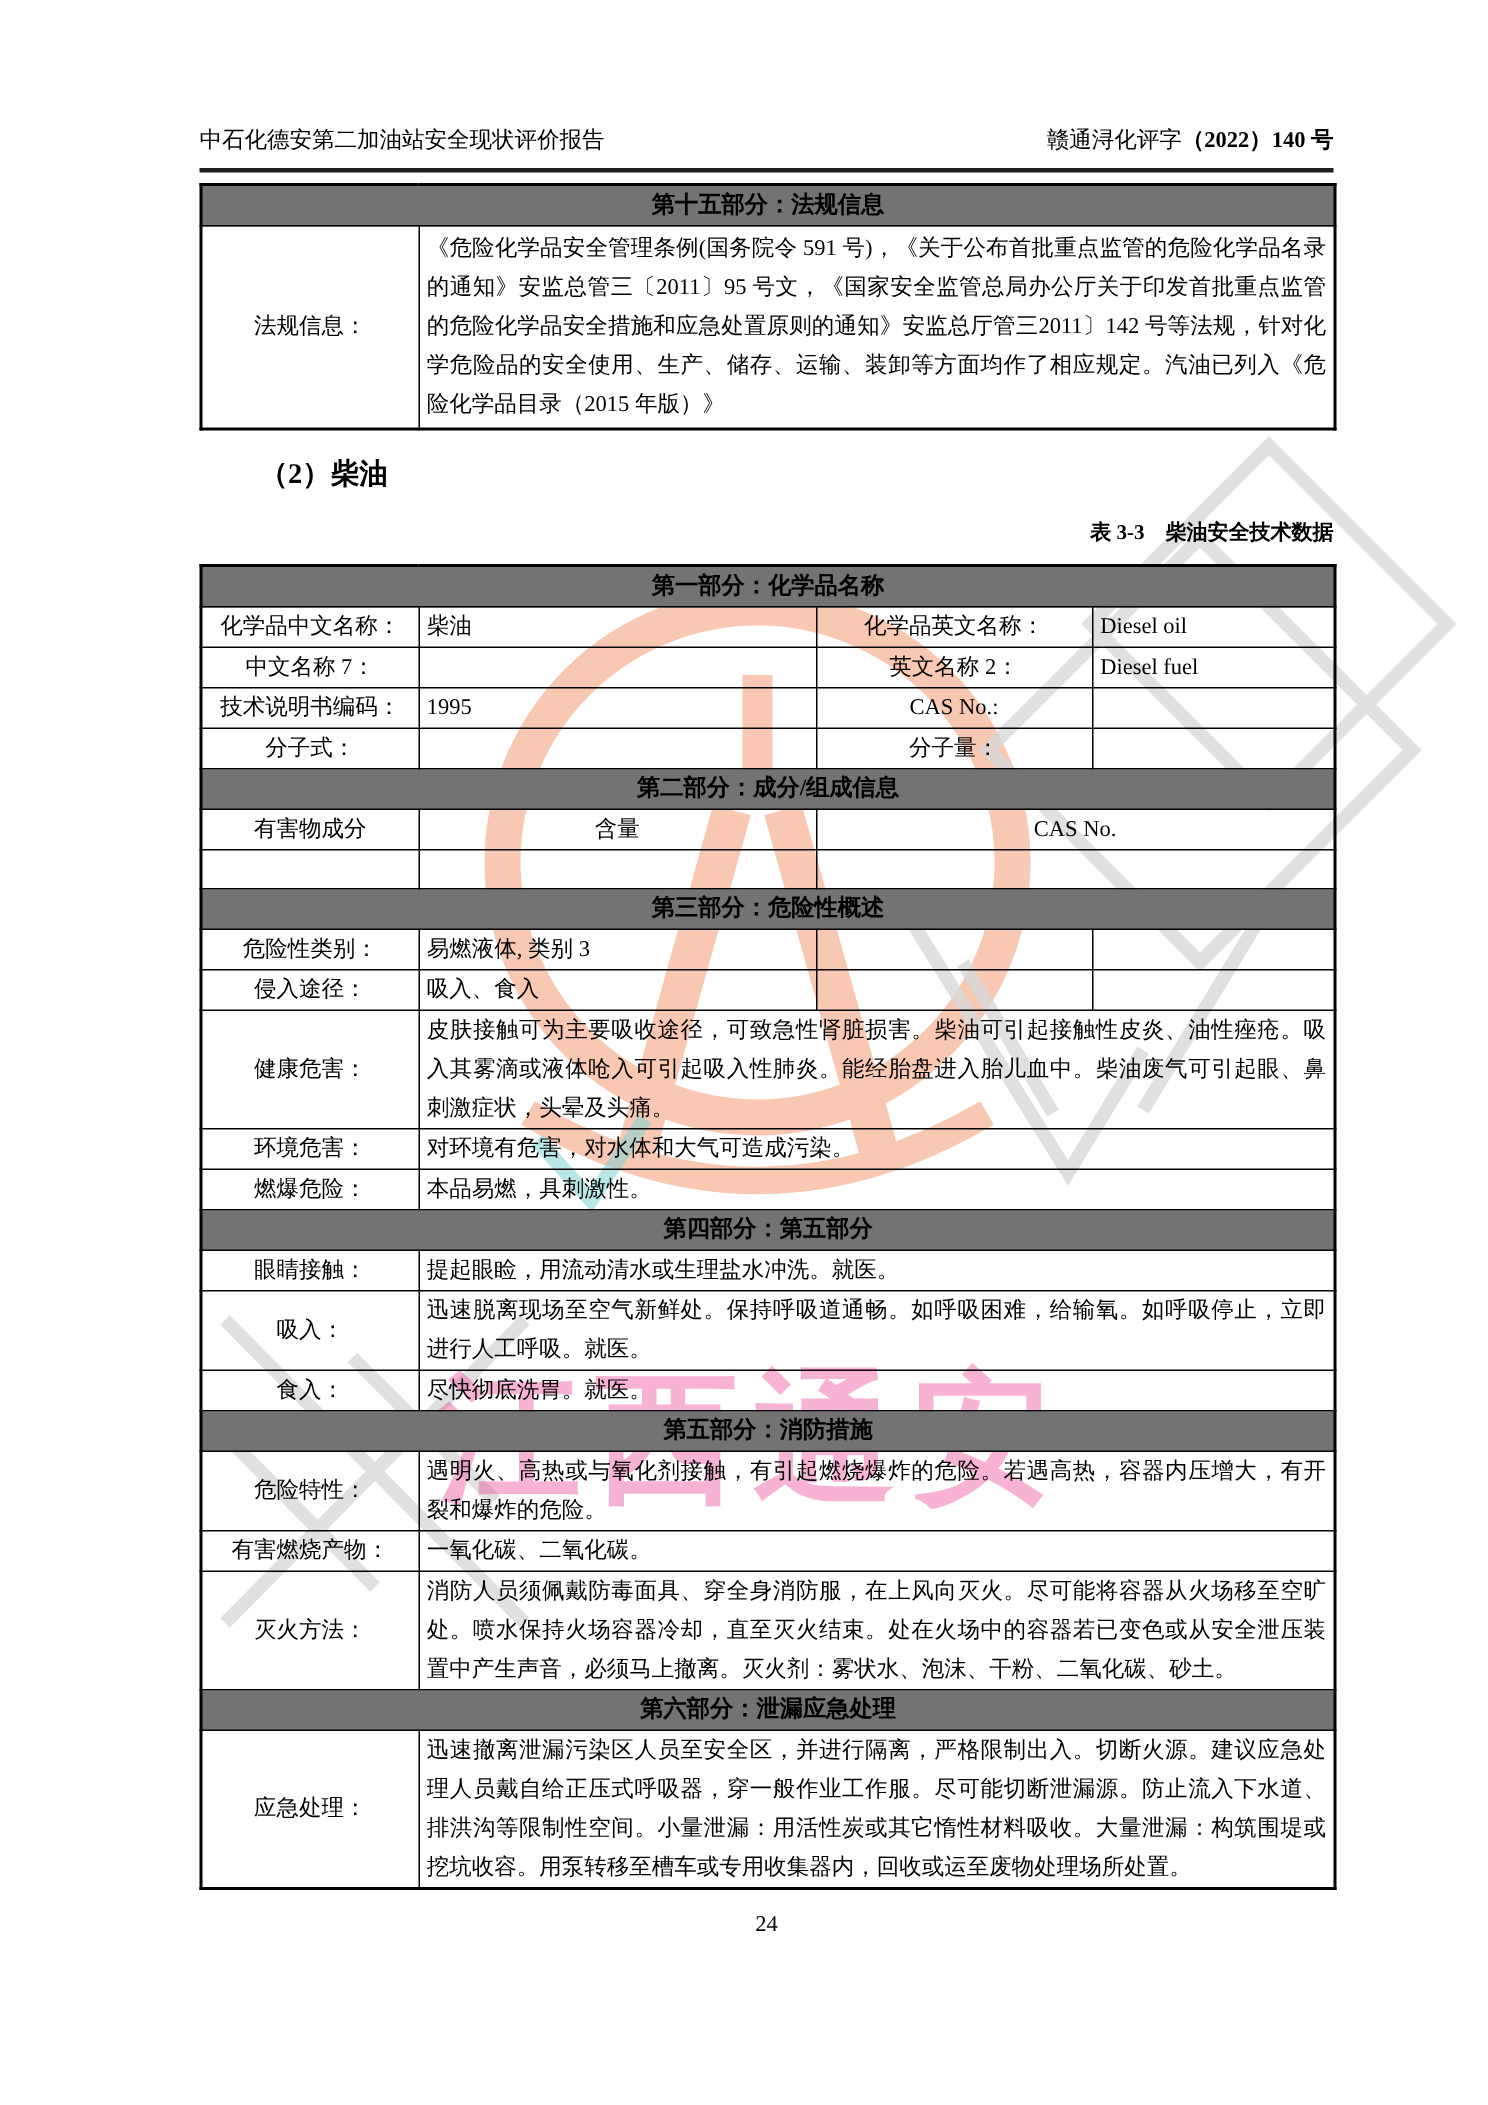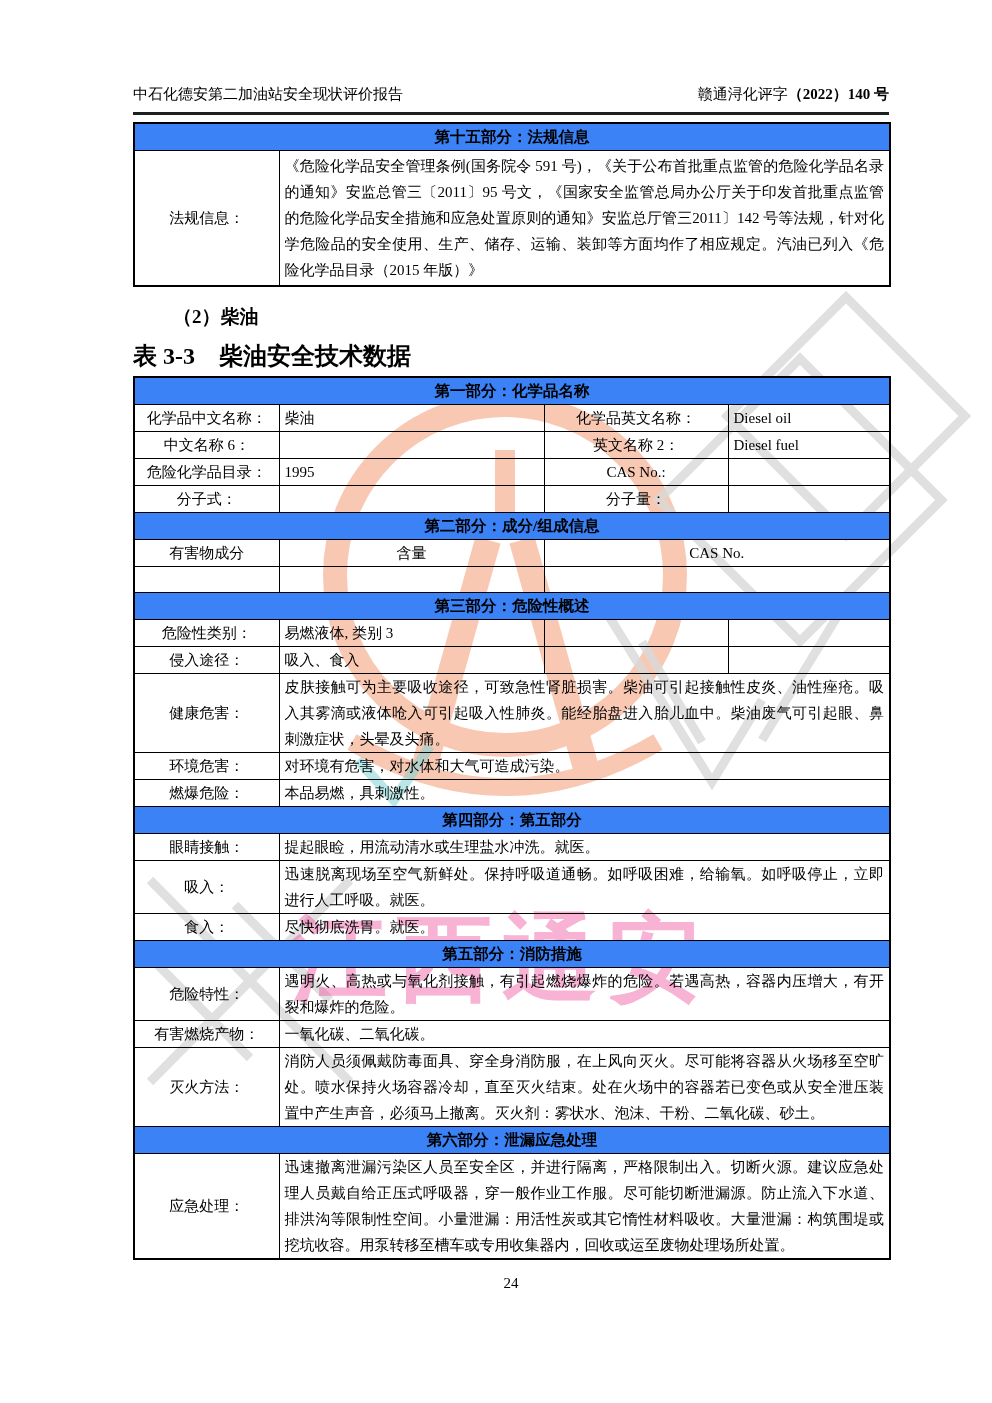--- a/index.html
+++ b/index.html
@@ -30,38 +30,38 @@
     width: 756px; border-collapse: collapse; table-layout: fixed;
     border: 2px solid #000;
   }
   table.doc-table td {
     border: 1px solid #000;
     font-size: 15px; line-height: 26px; height: 26px;
     padding: 0 5px; vertical-align: middle;
     word-break: break-all;
   }
   tr.sec td {
-    background: #3b82f6; font-weight: 700; text-align: center;
+    background: #737373; font-weight: 700; text-align: center;
     font-size: 15.5px;
   }
   td.lbl { text-align: center; padding-right: 6px; }
   td.val { text-align: justify; }
   td.ctr { text-align: center; }
 
   .reg-table { margin-top: 7px; }
   .reg-table td.val { padding-top: 2px; padding-bottom: 2px; }
 
   .heading {
     margin-top: 17px; padding-left: 40px;
     font-size: 19px; font-weight: 700; line-height: 26px;
   }
   .tbl-title {
     margin-top: 13px; margin-bottom: 7px;
-    width: 756px; text-align: left;
-    font-size: 24px; font-weight: 700; line-height: 26px;
+    width: 756px; text-align: right;
+    font-size: 14px; font-weight: 700; line-height: 26px;
   }
   .page-num {
     margin-top: 15px; width: 756px; text-align: center;
     font-size: 15px;
   }
 </style>
 </head>
 <body>
 
 <div class="wm-layer">
@@ -125,27 +125,27 @@
         <tr class="sec">
           <td colspan="4">第一部分：化学品名称</td>
         </tr>
     <tr>
       <td class="lbl">化学品中文名称：</td>
       <td class="val">柴油</td>
       <td class="lbl">化学品英文名称：</td>
       <td class="val">Diesel oil</td>
     </tr>
     <tr>
-      <td class="lbl">中文名称 6：</td>
+      <td class="lbl">中文名称 7：</td>
       <td class="val"></td>
       <td class="lbl">英文名称 2：</td>
       <td class="val">Diesel fuel</td>
     </tr>
     <tr>
-      <td class="lbl">危险化学品目录：</td>
+      <td class="lbl">技术说明书编码：</td>
       <td class="val">1995</td>
       <td class="lbl">CAS No.:</td>
       <td class="val"></td>
     </tr>
     <tr>
       <td class="lbl">分子式：</td>
       <td class="val"></td>
       <td class="lbl">分子量：</td>
       <td class="val"></td>
     </tr>

